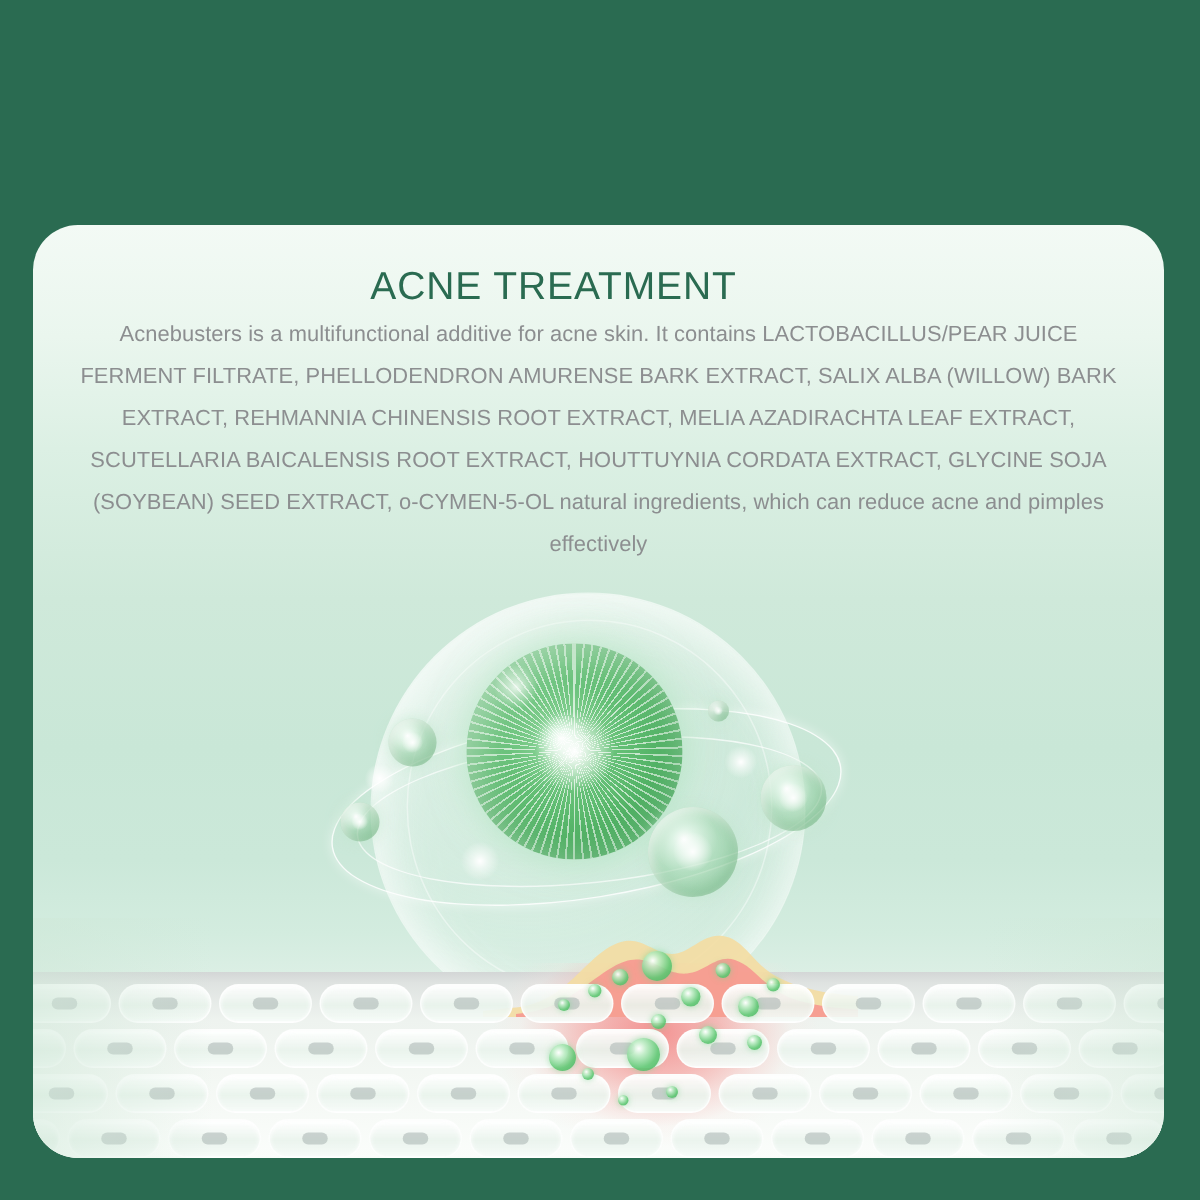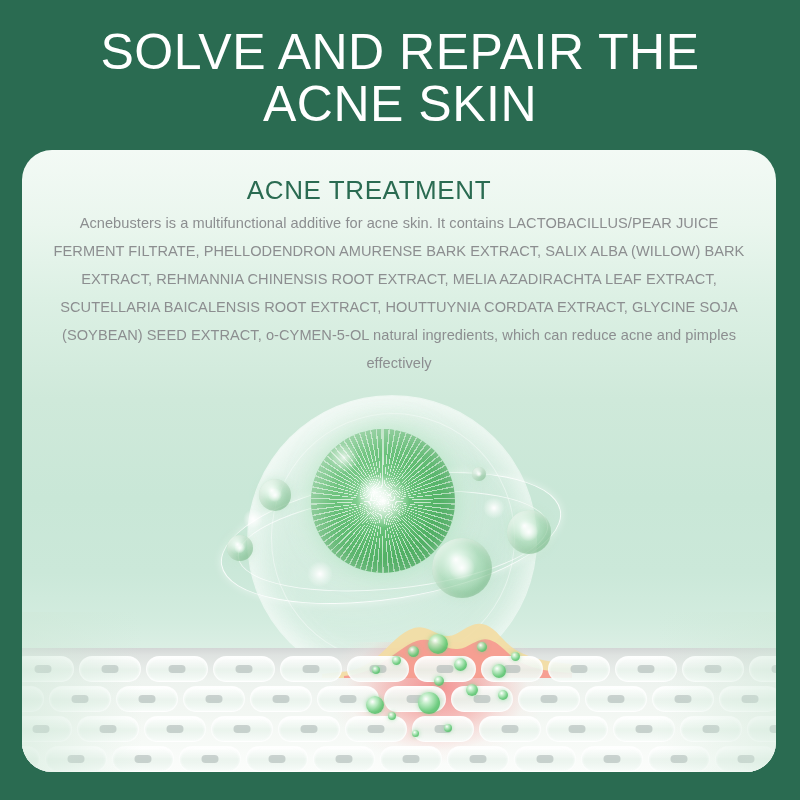--- a/index.html
+++ b/index.html
@@ -293,24 +293,20 @@
     position: absolute; top: 0; width: 120px; height: 160px;
   }
   .skin-fade-l { left: 0;  background: linear-gradient(90deg, rgba(207,232,216,0.55) 0%, rgba(207,232,216,0) 100%); }
   .skin-fade-r { right: 0; background: linear-gradient(270deg, rgba(207,232,216,0.45) 0%, rgba(207,232,216,0) 100%); }
 </style>
 </head>
 <body>
 
 <div id="stage">
 
-  <div class="banner">
-    <span>SOLVE AND REPAIR THE</span>
-    <span class="l2">ACNE SKIN</span>
-  </div>
 
   <div class="card">
 
     <div class="card-heading">ACNE TREATMENT</div>
     <div class="card-body">Acnebusters is a multifunctional additive for acne skin. It contains LACTOBACILLUS/PEAR JUICE FERMENT FILTRATE, PHELLODENDRON AMURENSE BARK EXTRACT, SALIX ALBA (WILLOW) BARK EXTRACT, REHMANNIA CHINENSIS ROOT EXTRACT, MELIA AZADIRACHTA LEAF EXTRACT, SCUTELLARIA BAICALENSIS ROOT EXTRACT, HOUTTUYNIA CORDATA EXTRACT, GLYCINE SOJA (SOYBEAN) SEED EXTRACT, o-CYMEN-5-OL  natural ingredients, which can reduce acne and pimples effectively</div>
 
     <div class="molecule">
       <div class="big-bubble"></div>
 
       <div class="orbit orbit-a"></div>

